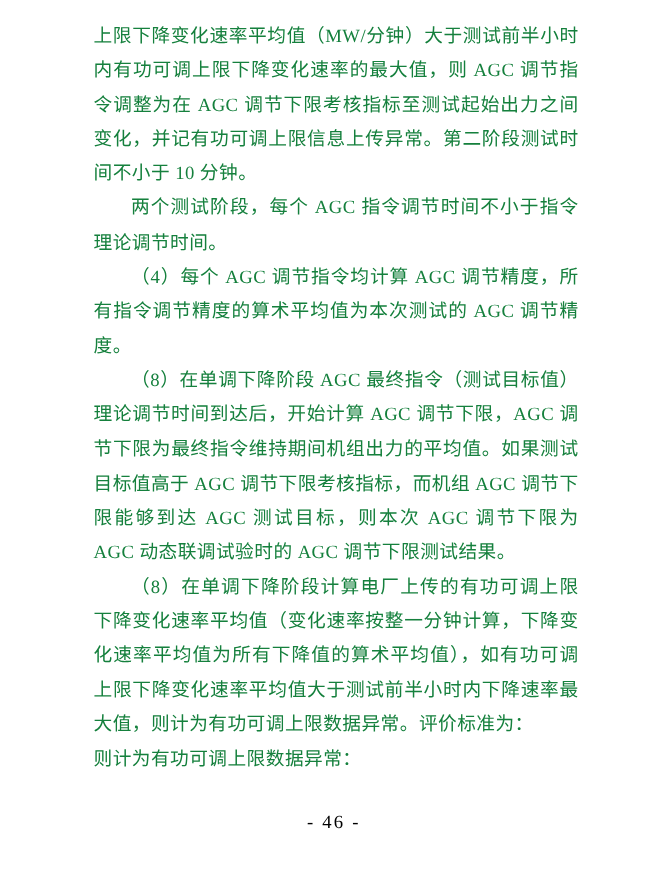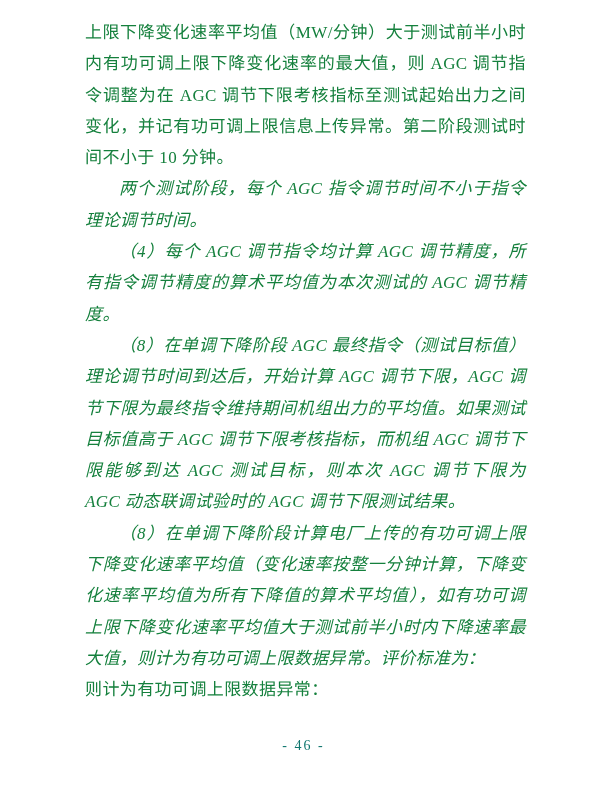--- a/index.html
+++ b/index.html
@@ -26,30 +26,29 @@
     text-align: justify;
     text-justify: inter-ideograph;
     letter-spacing: 0.4px;
   }
   .para {
     margin: 0;
     padding: 0;
   }
   .para.indent {
     text-indent: 2em;
-    font-style: italic;
   }
   .footer {
     position: absolute;
     left: 0;
     top: 738px;
     width: 607px;
     text-align: center;
-    color: #0f766e;
-    font-size: 14px;
+    color: #000000;
+    font-size: 17px;
     letter-spacing: 2px;
   }
 </style>
 </head>
 <body>
 
 <div class="page">
   <div class="content">
     <p class="para">上限下降变化速率平均值（MW/分钟）大于测试前半小时内有功可调上限下降变化速率的最大值，则 AGC 调节指令调整为在 AGC 调节下限考核指标至测试起始出力之间变化，并记有功可调上限信息上传异常。第二阶段测试时间不小于 10 分钟。</p>
     <p class="para indent">两个测试阶段，每个 AGC 指令调节时间不小于指令理论调节时间。</p>

